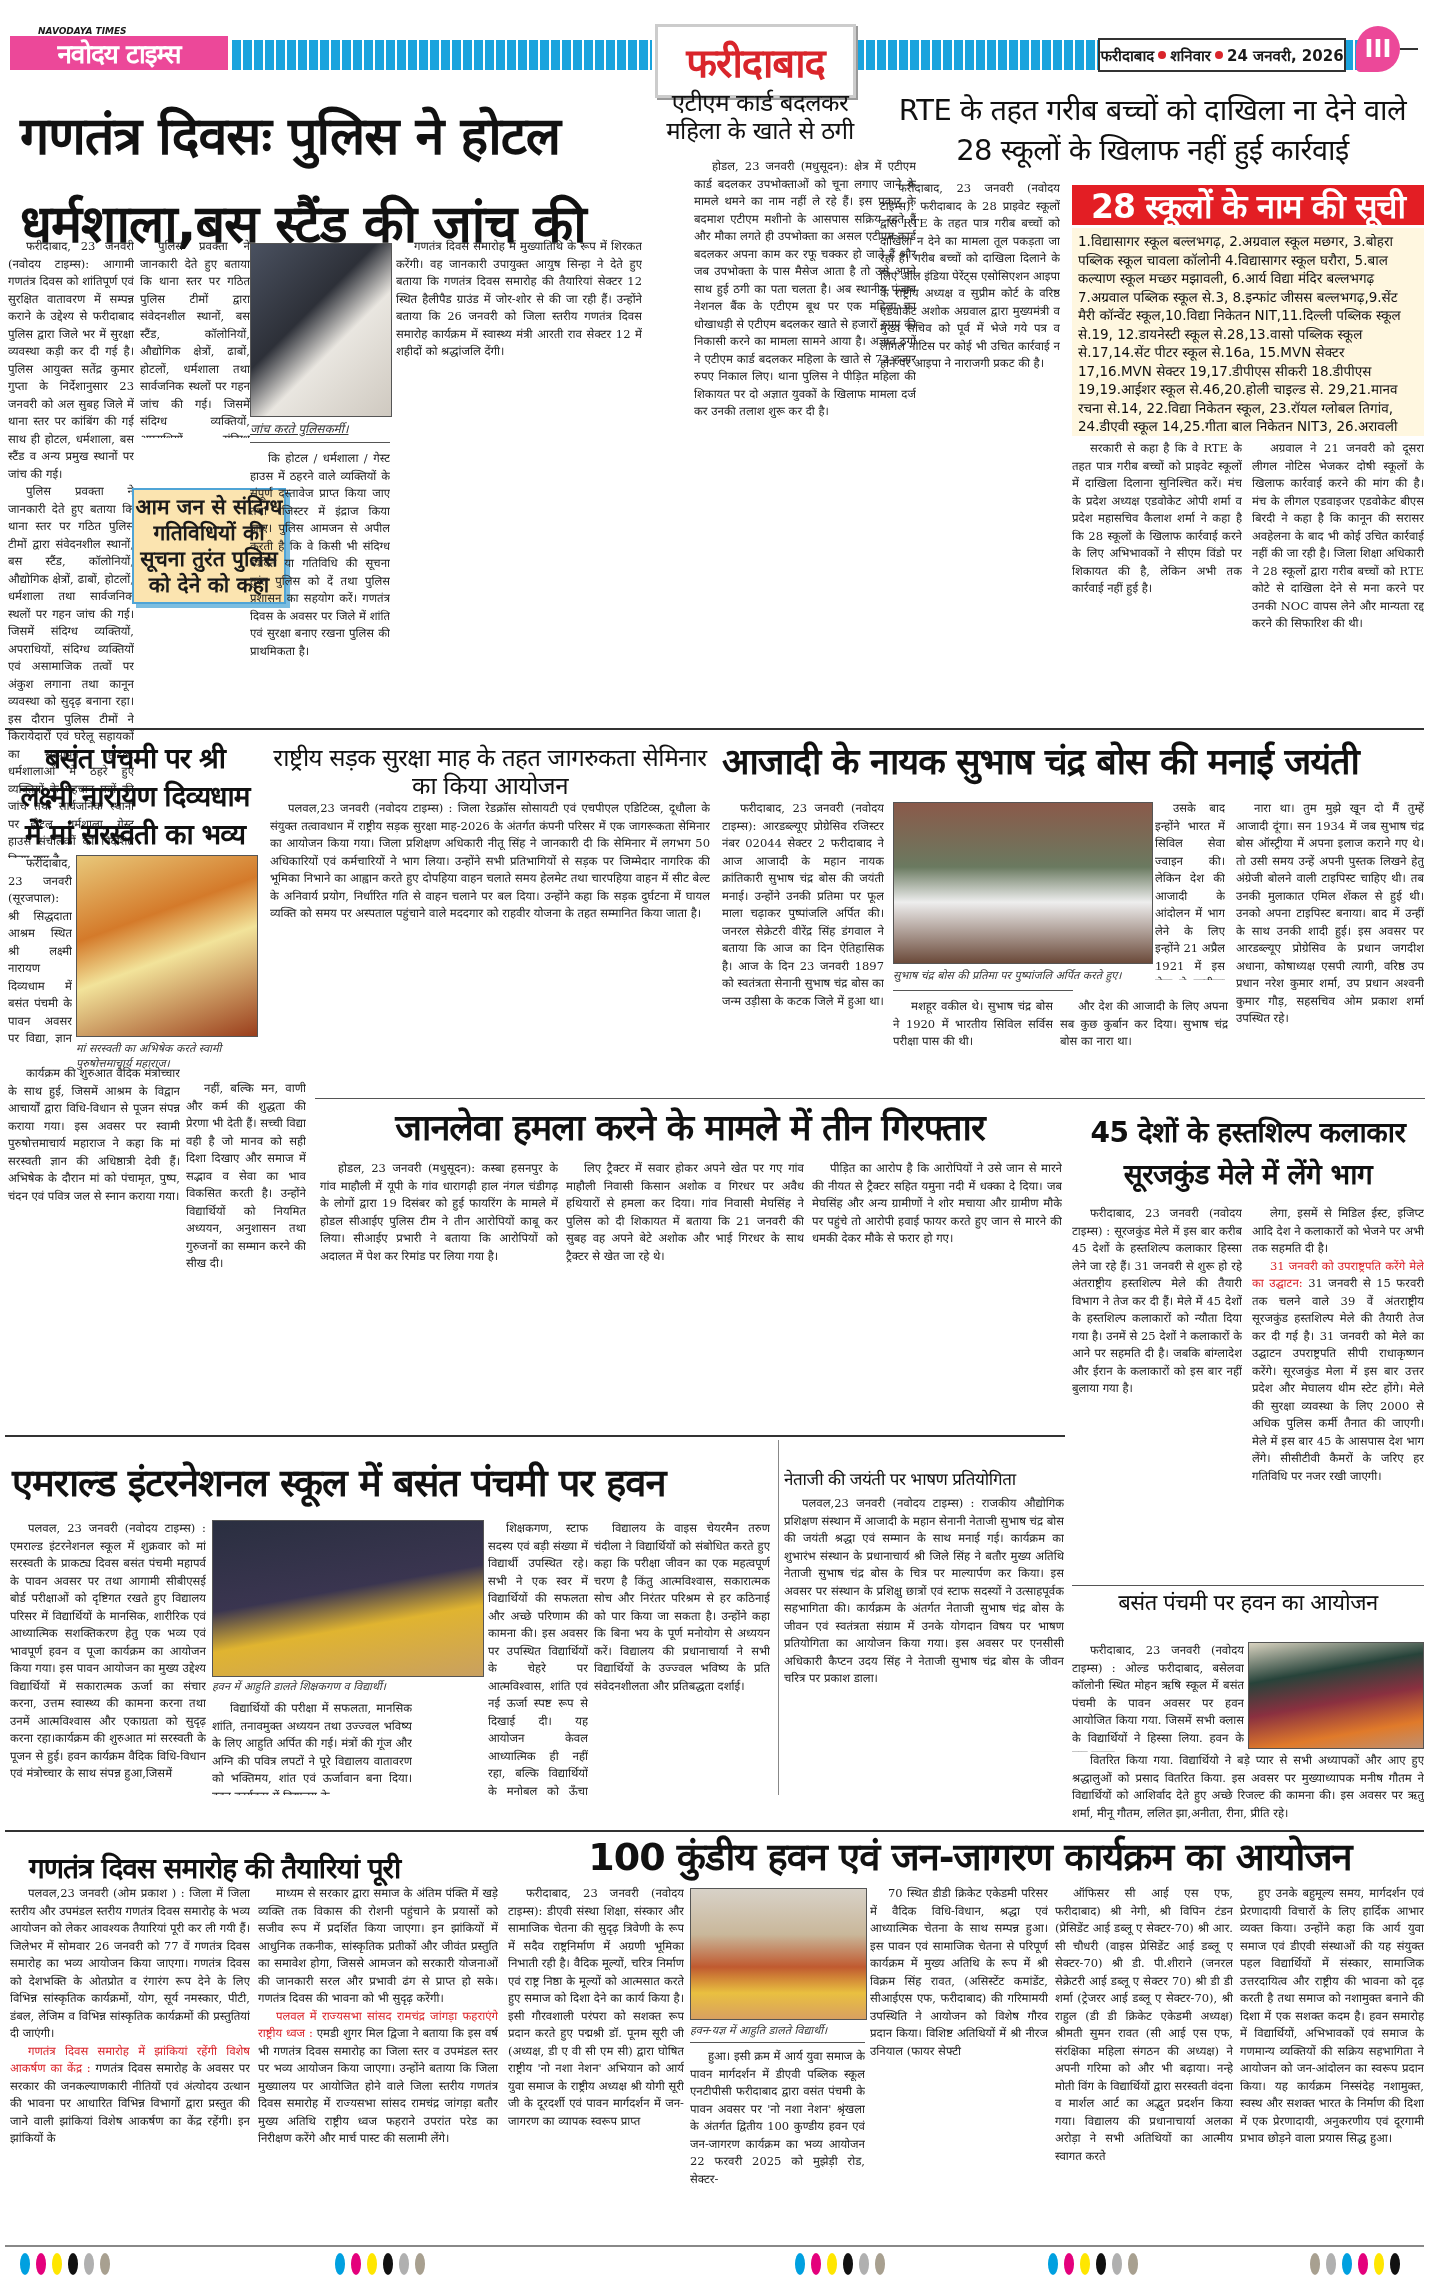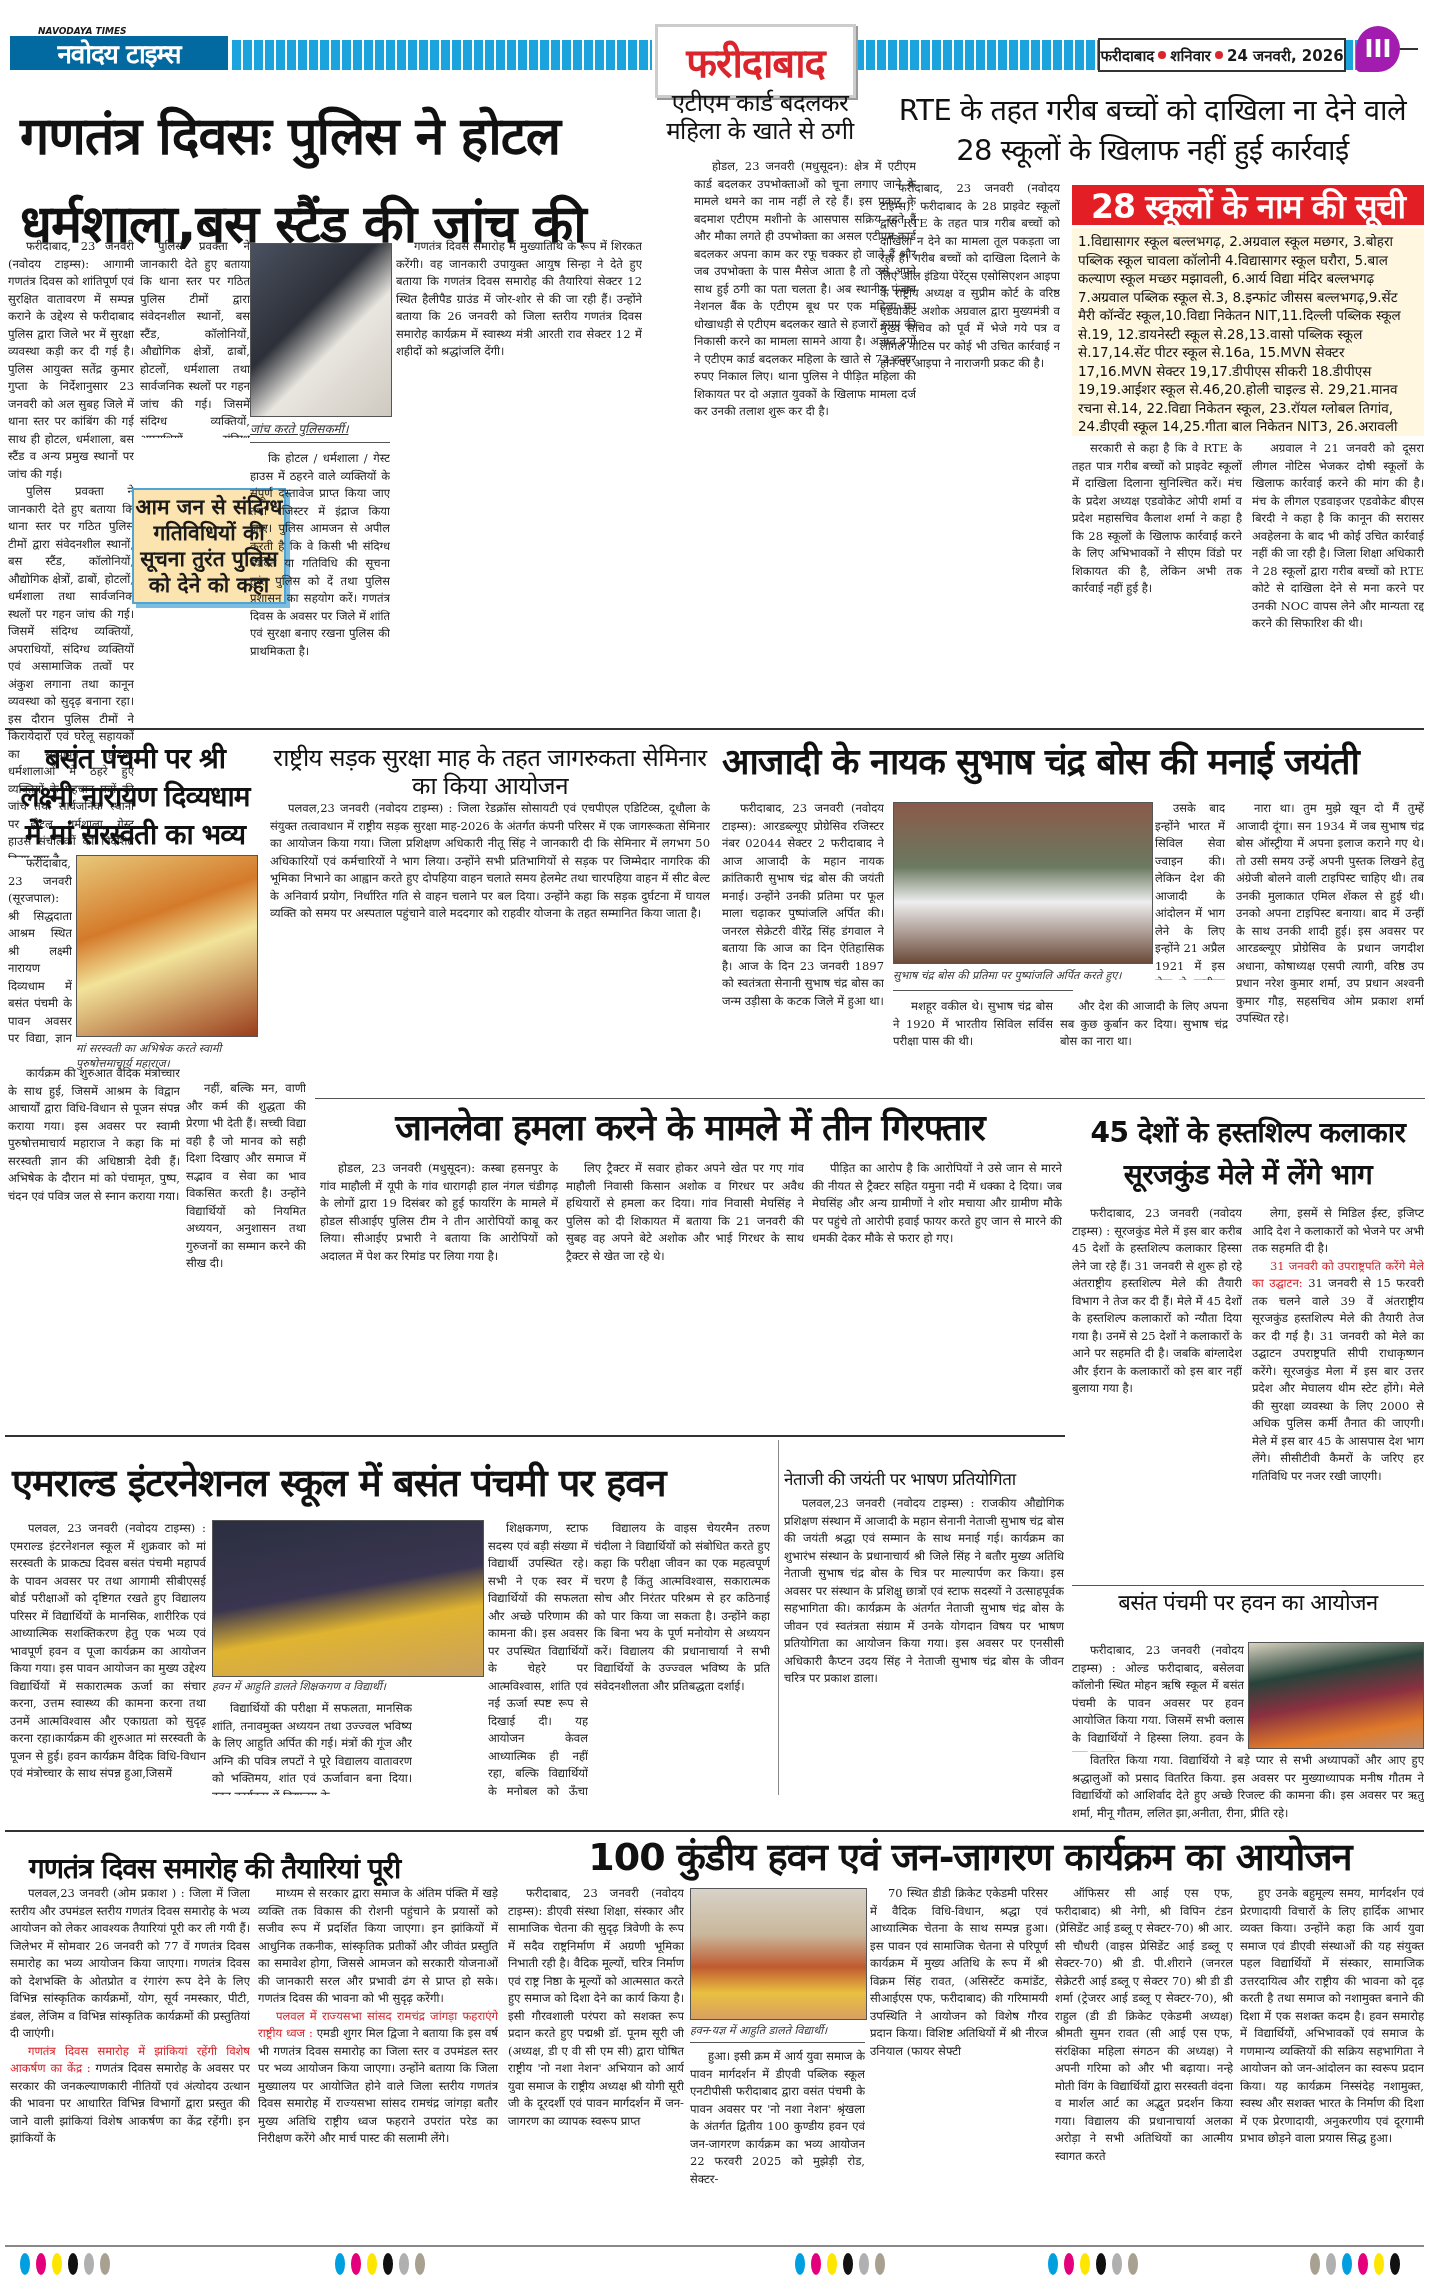--- a/index.html
+++ b/index.html
@@ -8,26 +8,26 @@
   .hl{font-family:"DejaVu Sans",sans-serif;font-weight:bold;color:#111;line-height:1.12;letter-spacing:-1px;}
   .hlc{font-family:"DejaVu Sans",sans-serif;font-weight:normal;color:#111;line-height:1.15;letter-spacing:-0.5px;text-align:center;}
   .body{font-family:"DejaVu Serif","Liberation Serif",serif;font-size:11.5px;line-height:17.5px;text-align:justify;color:#222;overflow:hidden;}
   .body p{margin:0;text-indent:18px;}
   .red{color:#d9252b;}
   .cap{font-family:"DejaVu Serif",serif;font-style:italic;font-size:12px;color:#333;}
   .rule{background:#555;height:1px;}
   .vrule{background:#888;width:1px;}
   .photo{border:1px solid #555;overflow:hidden;}
   
-  .logo{background:#0369a1;color:#fff;font-weight:bold;font-size:26px;display:flex;align-items:center;justify-content:center;letter-spacing:-1px;}
+  .logo{background:#ec4899;color:#fff;font-weight:bold;font-size:26px;display:flex;align-items:center;justify-content:center;letter-spacing:-1px;}
   .stripe{background:repeating-linear-gradient(90deg,#1aa3dd 0 9px,#ffffff 9px 11px);}
   .dateBox{background:#fff;border:2px solid #333;font-size:15px;font-weight:bold;display:flex;align-items:center;justify-content:center;gap:4px;white-space:nowrap;}
   .dot{display:inline-block;width:8px;height:8px;border-radius:50%;background:#d9252b;}
   .cityTab{background:#fff;border:3px solid #ccc;box-shadow:2px 2px 0 #999;color:#d9252b;font-weight:bold;font-size:40px;display:flex;align-items:center;justify-content:center;letter-spacing:-1px;}
-  .pageNum{background:#a21caf;color:#fff;border-radius:50% 50% 50% 10%;font-weight:bold;font-size:24px;display:flex;align-items:center;justify-content:center;}
+  .pageNum{background:#ec4899;color:#fff;border-radius:50% 50% 50% 10%;font-weight:bold;font-size:24px;display:flex;align-items:center;justify-content:center;}
   .callout{background:#fbe4b0;border:2px solid #4fa4d6;font-weight:bold;font-size:21px;line-height:1.25;text-align:center;display:flex;align-items:center;justify-content:center;box-shadow:4px 4px 0 #7bbde0;}
   .redbox{background:#e31e24;color:#fff;font-size:33px;font-weight:bold;display:flex;align-items:center;justify-content:center;letter-spacing:-1px;}
   .listbox{background:#fff7e0;font-family:"DejaVu Sans",sans-serif;font-size:13.5px;line-height:18.5px;padding:4px 6px;color:#111;}
   .reg{display:flex;gap:6px;}
   .reg span{display:inline-block;width:10px;height:22px;border-radius:50%;}
 </style>
 </head>
 <body>
 
 <div class="abs" style="left:0;top:0;width:1429px;height:72px;">

